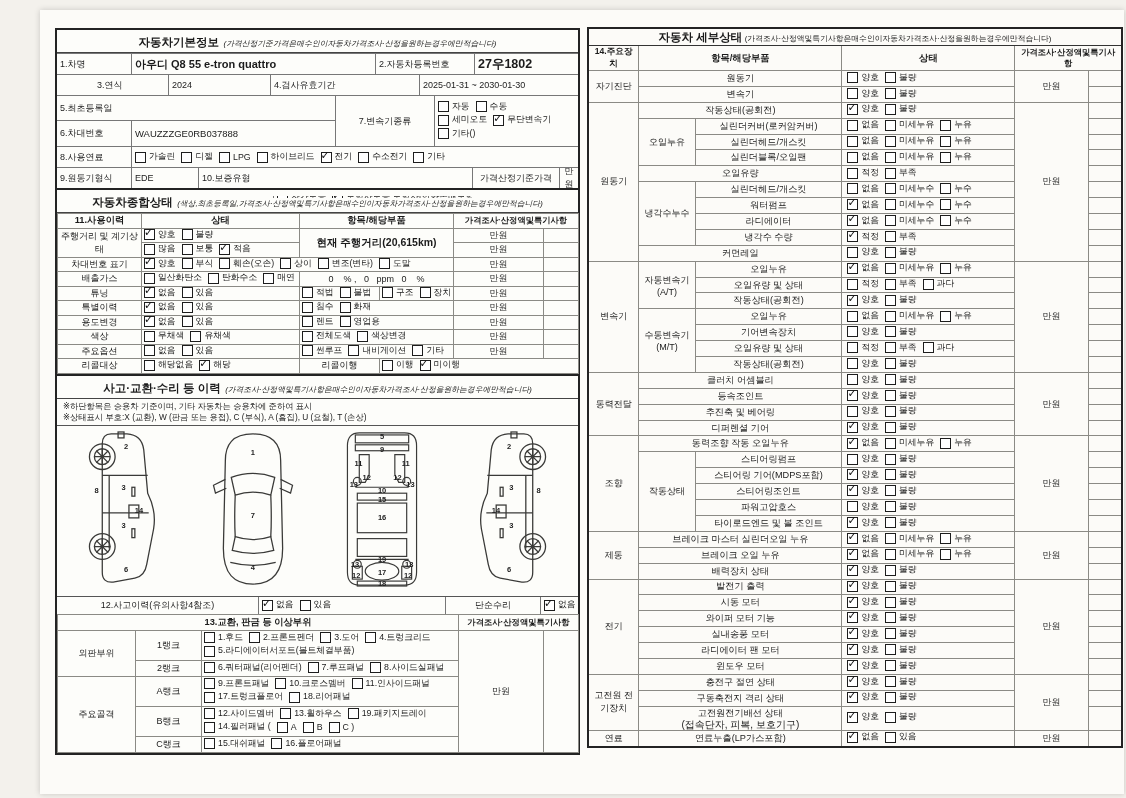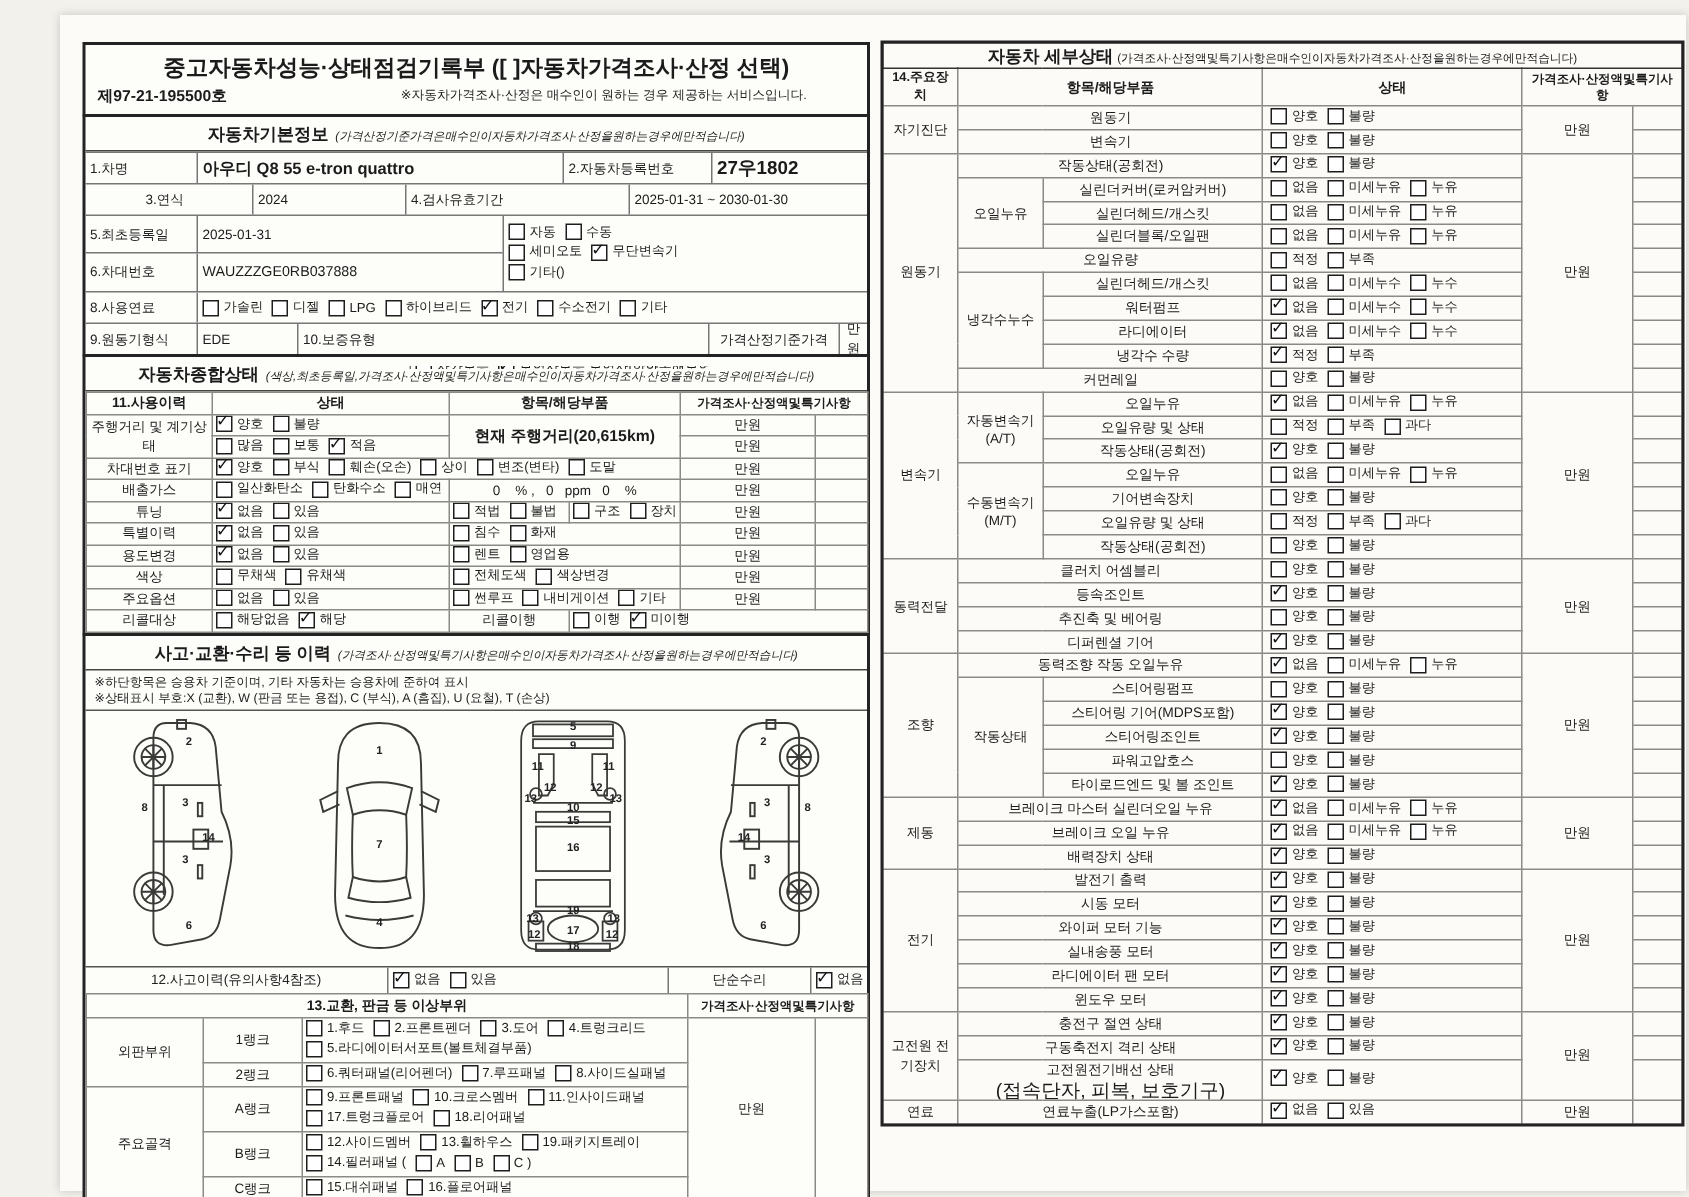--- a/index.html
+++ b/index.html
@@ -44,40 +44,33 @@
   .diag-row{display:flex;justify-content:space-around;padding:4px 2px;border-bottom:1px solid #555;height:162px;}
   .diag{position:relative;width:118px;height:158px;}
   .diag svg{width:100%;height:100%;}
   .pnum{position:absolute;transform:translate(-50%,-50%);font-size:7.5px;font-weight:bold;color:#222;}
   
   .det-t td{height:14.9px;}
   .det-t .sec{font-weight:normal;}
   .det-t .item{font-size:9.2px;}
   .det-t .state{text-align:left;padding-left:5px;}
   .det-title td{border:1px solid #232323;}
-  .sub2{font-size:13px;display:block;line-height:1;}
+  .sub2{font-size:10px;display:block;line-height:1;}
   .pline{border-left:1px solid #8b8a85;}
   .thick-top td{border-top:1.4px solid #52514d;}
   .hdr{font-weight:bold;font-size:9.3px;}
   .outer2{outline:2px solid #232323;outline-offset:-1px;}
 </style>
 </head>
 <body>
 <div class="page">
 <div class="sheet">
 
 <div class="col-left">
 
-  <div class="box">
-    <div class="main-title">중고자동차성능·상태점검기록부 ([ ]자동차가격조사·산정 선택)</div>
-    <div class="title-sub">
-      <span class="doc-no">제97-21-195500호</span>
-      <span class="head-note">※자동차가격조사·산정은 매수인이 원하는 경우 제공하는 서비스입니다.</span>
-    </div>
-  </div>
 
   <div class="box">
     <div class="sec-bar">
       <b>자동차기본정보</b>
       <span>(가격산정기준가격은매수인이자동차가격조사·산정을원하는경우에만적습니다)</span>
     </div>
     <div class="frow" style="height:20px;">
       <div class="fc lab" style="width:68px;">1.차명</div>
       <div class="fc bold" style="width:237px;font-size:11px;">아우디 Q8 55 e-tron quattro</div>
       <div class="fc lab" style="width:92px;">2.자동차등록번호</div>
@@ -86,27 +79,27 @@
     <div class="frow" style="height:20px;">
       <div class="fc lab" style="width:68px;padding-left:40px;">3.연식</div>
       <div class="fc" style="width:95px;">2024</div>
       <div class="fc lab" style="width:142px;">4.검사유효기간</div>
       <div class="fc" style="flex:1;">2025-01-31 ~ 2030-01-30</div>
     </div>
     <div style="display:flex;border-top:1px solid #777;">
       <div style="width:278px;">
         <div class="frow" style="height:24px;border-top:none;">
           <div class="fc lab" style="width:68px;">5.최초등록일</div>
-          <div class="fc" style="flex:1;">2025-01-31</div>
         </div>
         <div class="frow" style="height:25px;">
           <div class="fc lab" style="width:68px;">6.차대번호</div>
           <div class="fc" style="flex:1;font-size:9.5px;">WAUZZZGE0RB037888</div>
         </div>
       </div>
+      <div class="fc lab ctr" style="width:92px;border-left:1px solid #777;">7.변속기종류</div>
       <div class="fc col2" style="flex:1;border-left:1px solid #777;">
         <span class="checks"><span class="ck">
                   <span class="box-ck"></span>
                   <span class="cklbl">자동</span>
                 </span><span class="ck">
                   <span class="box-ck"></span>
                   <span class="cklbl">수동</span>
                 </span></span>
         <span class="checks"><span class="ck">
                   <span class="box-ck"></span>

